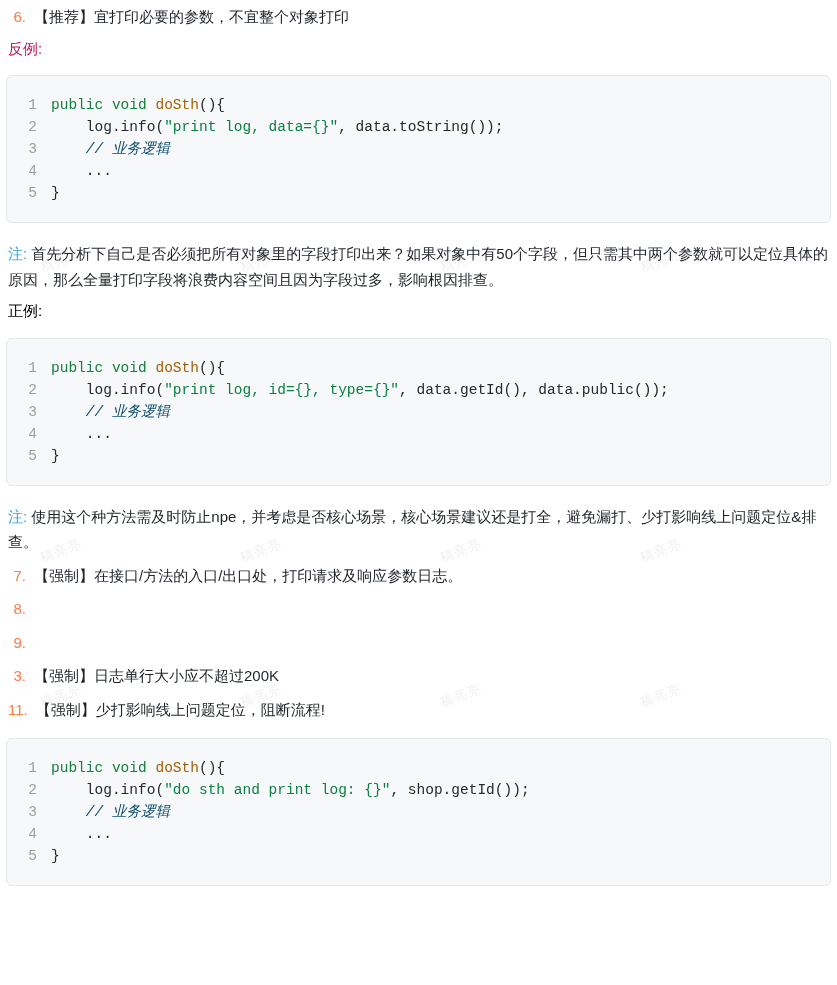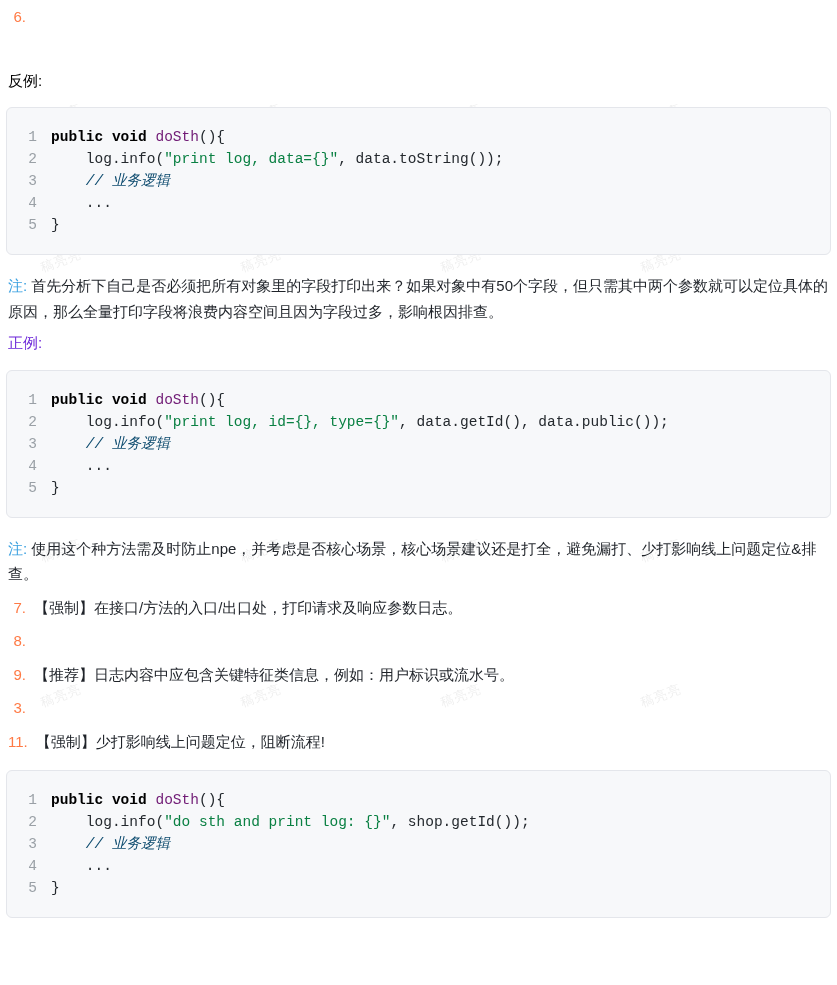--- a/index.html
+++ b/index.html
@@ -61,22 +61,22 @@
     flex: 1 1 auto;
     color: #1f2329;
     font-size: 15px;
   }
 
   .label-line {
     padding: 2px 8px;
     position: relative;
     z-index: 10;
   }
-  .label-bad { color: #000000; margin-top: 32px; }
-  .label-good { color: #6d28d9; }
+  .label-bad { color: #be185d; }
+  .label-good { color: #000000; }
   .para {
     padding: 4px 8px;
     position: relative;
     z-index: 10;
     color: #1f2329;
   }
   .para .note-prefix { color: #3aa0e0; }
 
   
   .codeblock {
@@ -103,22 +103,22 @@
     text-align: right;
     color: #9aa0a6;
     padding-right: 14px;
     user-select: none;
   }
   .code {
     flex: 1 1 auto;
     color: #24292e;
     white-space: pre;
   }
-  .kw { color: #000000; font-weight: bold; }
-  .fn { color: #701a75; margin-top: 24px; }
+  .kw { color: #15803d; }
+  .fn { color: #a16207; margin-top: 24px; }
   .str { color: #0a8043; }
   .cmt { color: #0c4a6e; font-style: italic; }
   .pl { color: #24292e; }
 </style>
 </head>
 <body>
 
 <div class="page">
 
   <div class="watermarks" id="wm-layer">
@@ -143,20 +143,21 @@
       <div class="wm" style="left: 440px; top: 685px;">稿亮亮</div>
       <div class="wm" style="left: 640px; top: 685px;">稿亮亮</div>
       <div class="wm" style="left: 40px; top: 830px;">稿亮亮</div>
       <div class="wm" style="left: 240px; top: 830px;">稿亮亮</div>
       <div class="wm" style="left: 440px; top: 830px;">稿亮亮</div>
       <div class="wm" style="left: 640px; top: 830px;">稿亮亮</div>
     </div>
 
   <div class="item">
     <span class="item-num">6.</span>
+    <span class="item-text">【推荐】宜打印必要的参数，不宜整个对象打印</span>
   </div>
 
   <div class="label-line label-bad">反例:</div>
 
   <div class="codeblock">
       <div class="codeline"><span class="ln">1</span><span class="code"><span class="kw">public </span><span class="kw">void </span><span class="fn">doSth</span><span class="pl">(){</span></span></div>
       <div class="codeline"><span class="ln">2</span><span class="code"><span class="pl">    log.info(</span><span class="str">"print log, data={}"</span><span class="pl">, data.toString());</span></span></div>
       <div class="codeline"><span class="ln">3</span><span class="code"><span class="cmt">    // 业务逻辑</span></span></div>
       <div class="codeline"><span class="ln">4</span><span class="code"><span class="pl">    ...</span></span></div>
       <div class="codeline"><span class="ln">5</span><span class="code"><span class="pl">}</span></span></div>
@@ -184,24 +185,24 @@
 
   <div class="item">
     <span class="item-num">7.</span>
     <span class="item-text">【强制】在接口/方法的入口/出口处，打印请求及响应参数日志。</span>
   </div>
   <div class="item">
     <span class="item-num">8.</span>
   </div>
   <div class="item">
     <span class="item-num">9.</span>
-    <span class="item-text">【推荐】日志内容中应包含关键特征类信息，例如：用户标识或流水号。</span>
   </div>
   <div class="item">
     <span class="item-num">3.</span>
+    <span class="item-text">【强制】日志单行大小应不超过200K</span>
   </div>
   <div class="item">
     <span class="item-num">11.</span>
     <span class="item-text">【强制】少打影响线上问题定位，阻断流程!</span>
   </div>
 
 
   <div class="codeblock">
       <div class="codeline"><span class="ln">1</span><span class="code"><span class="kw">public </span><span class="kw">void </span><span class="fn">doSth</span><span class="pl">(){</span></span></div>
       <div class="codeline"><span class="ln">2</span><span class="code"><span class="pl">    log.info(</span><span class="str">"do sth and print log: {}"</span><span class="pl">, shop.getId());</span></span></div>

